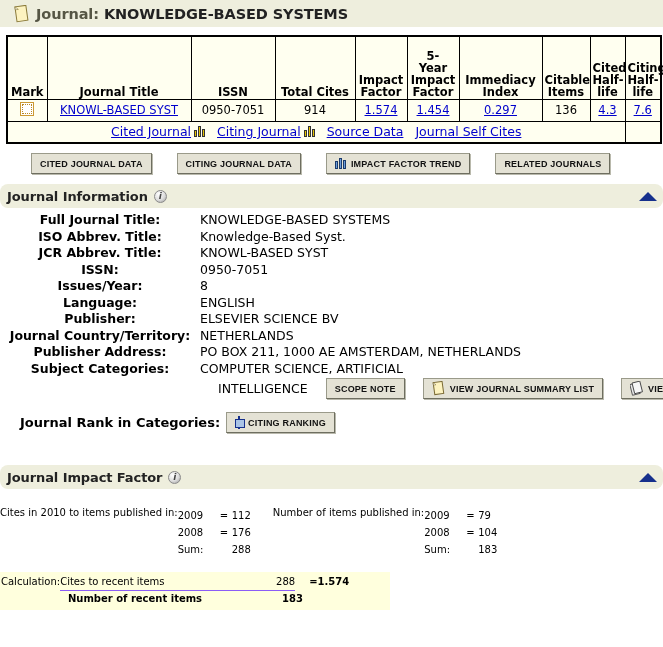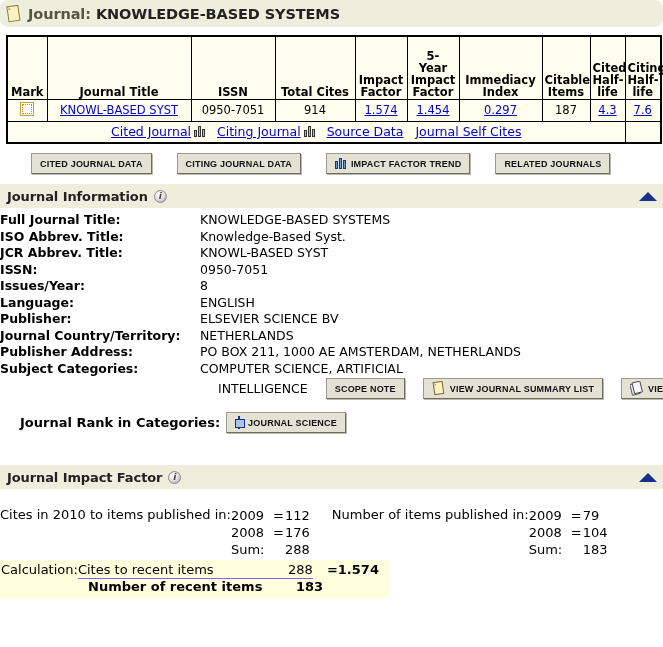--- a/index.html
+++ b/index.html
@@ -13,23 +13,22 @@
     overflow: hidden;
   }
   .page { width: 663px; height: 647px; position: relative; }
 
   
   .title-bar {
     background: #eeeedd;
     height: 27px;
     display: flex;
     align-items: center;
-    padding-left: 6px;
+    padding-left: 14px;
     gap: 7px;
-    border-radius: 8px;
   }
   .journal-icon {
     width: 15px; height: 18px;
     position: relative;
     flex: 0 0 auto;
   }
   .title-text {
     font-size: 14.5px;
     font-weight: bold;
     color: #222222;
@@ -130,20 +129,21 @@
   }
 
   
   .sec-head {
     background: #eeeedd;
     height: 24px;
     display: flex;
     align-items: center;
     padding: 0 6px 0 7px;
     margin-top: 10px;
+    border-radius: 8px;
   }
   .sec-title {
     font-size: 13px;
     font-weight: bold;
     color: #222;
     letter-spacing: -0.1px;
   }
   .info-ico {
     width: 13px; height: 13px;
     border-radius: 50%;
@@ -166,21 +166,21 @@
     border-right: 9px solid transparent;
     border-bottom: 9px solid #16308c;
     cursor: pointer;
   }
 
   
   .jinfo { padding: 4px 0 0 0; font-size: 12.5px; }
   .jinfo-row { display: flex; align-items: baseline; line-height: 16.5px; }
   .jinfo-label {
     width: 200px;
-    text-align: left;
+    text-align: center;
     font-weight: bold;
     flex: 0 0 200px;
     white-space: nowrap;
   }
   .jinfo-val { padding-left: 0px; white-space: nowrap; }
   .cat-row { display: flex; align-items: center; gap: 18px; margin-top: 1px; }
   .cat-cont { width: 200px; flex: 0 0 200px; }
   .cat-second { padding-left: 0; }
 
   .rank-row {
@@ -198,32 +198,32 @@
     content:""; position:absolute; left:3px; top:0; width:2px; height:13px; background:#16308c;
   }
   .rank-ico::after {
     content:""; position:absolute; left:0; top:3px; width:8px; height:7px;
     background:#aac4e6; border:1px solid #16308c;
   }
 
   .book-ico { width: 13px; height: 15px; position: relative; display:inline-block; }
 
   
-  .jif { padding-top: 18px; font-size: 13px; }
+  .jif { padding-top: 18px; font-size: 10px; }
   .jif-grid { display: flex; }
   .jif-col { display: flex; }
   .jif-lead { white-space: nowrap; }
   .jif-yrs { }
   .jif-yrline { display: flex; line-height: 17px; white-space: nowrap; }
   .jif-yr { width: 42px; }
   .jif-eq { width: 12px; }
   .jif-num { }
   .calcbox {
     background: #ffffdd;
-    margin-top: 2px;
+    margin-top: 14px;
     padding: 2px 0 3px 0;
     width: 390px;
   }
   .calc-line1 { display: flex; align-items: baseline; line-height: 16px; }
   .calc-line2 { display: flex; align-items: center; line-height: 16px; font-weight: bold; }
   .calc-lbl { padding-left: 1px; white-space: nowrap; }
   .u-line { border-bottom: 1px solid #8b5cf6; display: inline-block; }
   .calc-frac-txt { width: 175px; }
   .calc-frac-num { width: 60px; text-align: right; }
   .calc-res { padding-left: 14px; font-weight: bold; white-space: nowrap; }
@@ -275,21 +275,21 @@
       </thead>
       <tbody>
         <tr>
           <td><span class="mark-box"></span></td>
           <td><a class="lnk">KNOWL-BASED SYST</a></td>
           <td>0950-7051</td>
           <td>914</td>
           <td><a class="lnk">1.574</a></td>
           <td><a class="lnk">1.454</a></td>
           <td><a class="lnk">0.297</a></td>
-          <td>187</td>
+          <td>136</td>
           <td><a class="lnk">4.3</a></td>
           <td><a class="lnk">7.6</a></td>
         </tr>
         <tr class="linkrow">
           <td colspan="9">
             <div class="inner">
               <span class="linkitem">
                 <a class="lnk">Cited Journal</a>
                 <span class="barico">
                     <i></i>
@@ -411,21 +411,21 @@
           </svg>
         </span>
         <span>VIEW CATEGORY DATA</span>
       </button>
     </div>
 
     <div class="rank-row">
       <span>Journal Rank in Categories:</span>
       <button class="btn">
         <span class="rank-ico"></span>
-        <span>JOURNAL SCIENCE</span>
+        <span>CITING RANKING</span>
       </button>
     </div>
   </div>
 
   <div class="sec-head" style="margin-top:32px">
     <span class="sec-title">Journal Impact Factor</span>
     <span class="info-ico">i</span>
     <span class="sec-spacer"></span>
     <span class="tri-up"></span>
   </div>

